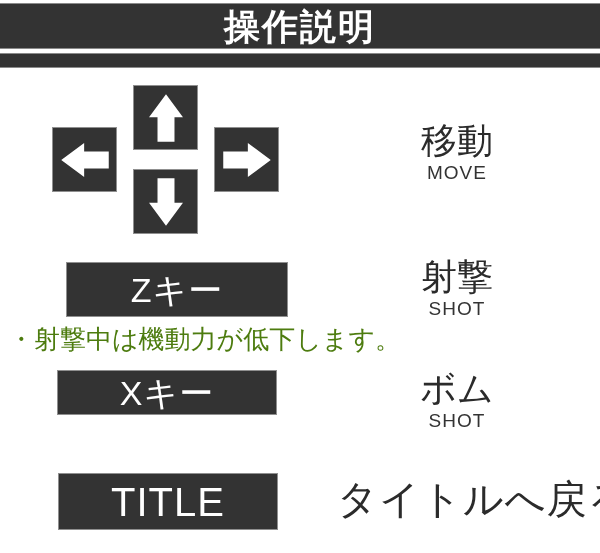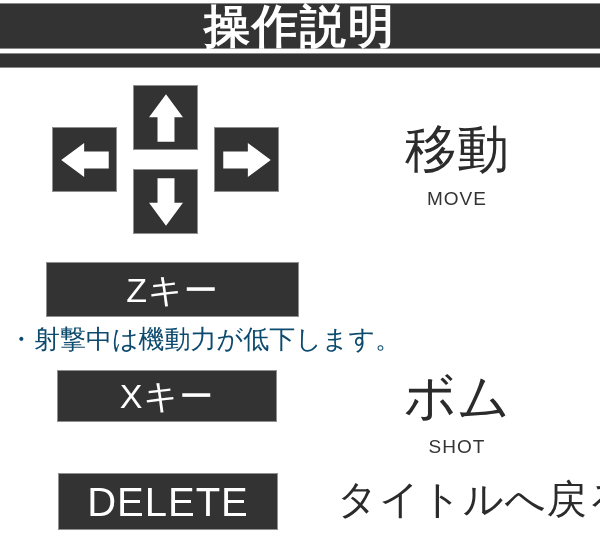--- a/index.html
+++ b/index.html
@@ -8,21 +8,21 @@
     font-family:"Liberation Sans","DejaVu Sans",sans-serif;
   }
   
   .title-bar{
     position:absolute;left:0;top:3px;width:600px;height:46px;
     background:#333333;border-top:1px solid #8a8a8a;border-bottom:1px solid #8a8a8a;
     display:flex;align-items:center;justify-content:center;box-sizing:border-box;
   }
   .title-bar h1{
     margin:0;color:#ffffff;font-family:"DejaVu Serif","Liberation Serif",serif;
-    font-size:46px;font-weight:600;letter-spacing:2px;line-height:1;text-align:right;
+    font-size:36px;font-weight:600;letter-spacing:2px;line-height:1;text-align:right;
   }
   .sub-bar{
     position:absolute;left:0;top:53px;width:600px;height:15px;
     background:#333333;border-top:1px solid #8a8a8a;border-bottom:1px solid #8a8a8a;
     box-sizing:border-box;
   }
   
   .dpad-tile{
     position:absolute;width:65px;height:65px;background:#333333;
     border:1px solid #8f8f8f;box-sizing:border-box;
@@ -34,48 +34,48 @@
   .tile-right{left:214px;top:127px;}
   .tile-down{left:133px;top:169px;}
   .rot90{transform:rotate(90deg);}
   .rot180{transform:rotate(180deg);}
   .rot270{transform:rotate(270deg);}
   
   .key-button{
     position:absolute;background:#333333;border:1px solid #8f8f8f;box-sizing:border-box;
     display:flex;align-items:center;justify-content:center;color:#ffffff;
   }
-  .key-z{left:46px;top:262px;width:253px;height:55px;}
-  .key-x{left:57px;top:370px;width:220px;height:52px;}
+  .key-z{left:66px;top:262px;width:222px;height:55px;}
+  .key-x{left:57px;top:370px;width:220px;height:45px;}
   .key-delete{left:58px;top:473px;width:220px;height:57px;}
   .key-button .key-label{
     font-size:34px;font-weight:500;letter-spacing:1px;line-height:1;
   }
   .key-delete .key-label{font-size:40px;letter-spacing:1px;}
   
   .label-block{
     position:absolute;left:337px;width:240px;text-align:center;
   }
   .label-jp{
     font-family:"DejaVu Serif","Liberation Serif",serif;color:#2b2b2b;
-    font-size:52px;line-height:1.15;white-space:nowrap;
+    font-size:36px;line-height:1.15;white-space:nowrap;
   }
   .label-en{
-    color:#333333;font-size:19px;letter-spacing:1px;line-height:1.2;margin-top:8px;
+    color:#333333;font-size:19px;letter-spacing:1px;line-height:1.2;margin-top:1px;
   }
   .block-move{top:120px;}
   .block-shot{top:256px;}
   .block-bomb{top:368px;}
   .block-back{top:477px;}
   .block-back .label-jp{font-size:40px;line-height:1.1;letter-spacing:1px;}
   
   .note{
     position:absolute;left:8px;top:324px;margin:0;
     font-family:"DejaVu Serif","Liberation Serif",serif;
-    font-size:26px;line-height:1.2;color:#0c4a6e;white-space:nowrap;
+    font-size:26px;line-height:1.2;color:#4d7c0f;white-space:nowrap;
   }
 </style>
 </head>
 <body>
 
 <div class="screen">
 
   <header class="title-bar">
     <h1>操作説明</h1>
   </header>
@@ -113,30 +113,34 @@
   </div>
 
   <div class="label-block block-move">
     <div class="label-jp">移動</div>
     <div class="label-en">MOVE</div>
   </div>
 
   <div class="key-button key-z">
     <span class="key-label">Zキー</span>
   </div>
+  <div class="label-block block-shot">
+    <div class="label-jp">射撃</div>
+    <div class="label-en">SHOT</div>
+  </div>
   <p class="note">・射撃中は機動力が低下します。</p>
 
   <div class="key-button key-x">
     <span class="key-label">Xキー</span>
   </div>
   <div class="label-block block-bomb">
     <div class="label-jp">ボム</div>
     <div class="label-en">SHOT</div>
   </div>
 
   <div class="key-button key-delete">
-    <span class="key-label">DELETE</span>
+    <span class="key-label">TITLE</span>
   </div>
   <div class="label-block block-back">
     <div class="label-jp">タイトルへ戻る</div>
   </div>
 
 </div>
 
 </body></html>

